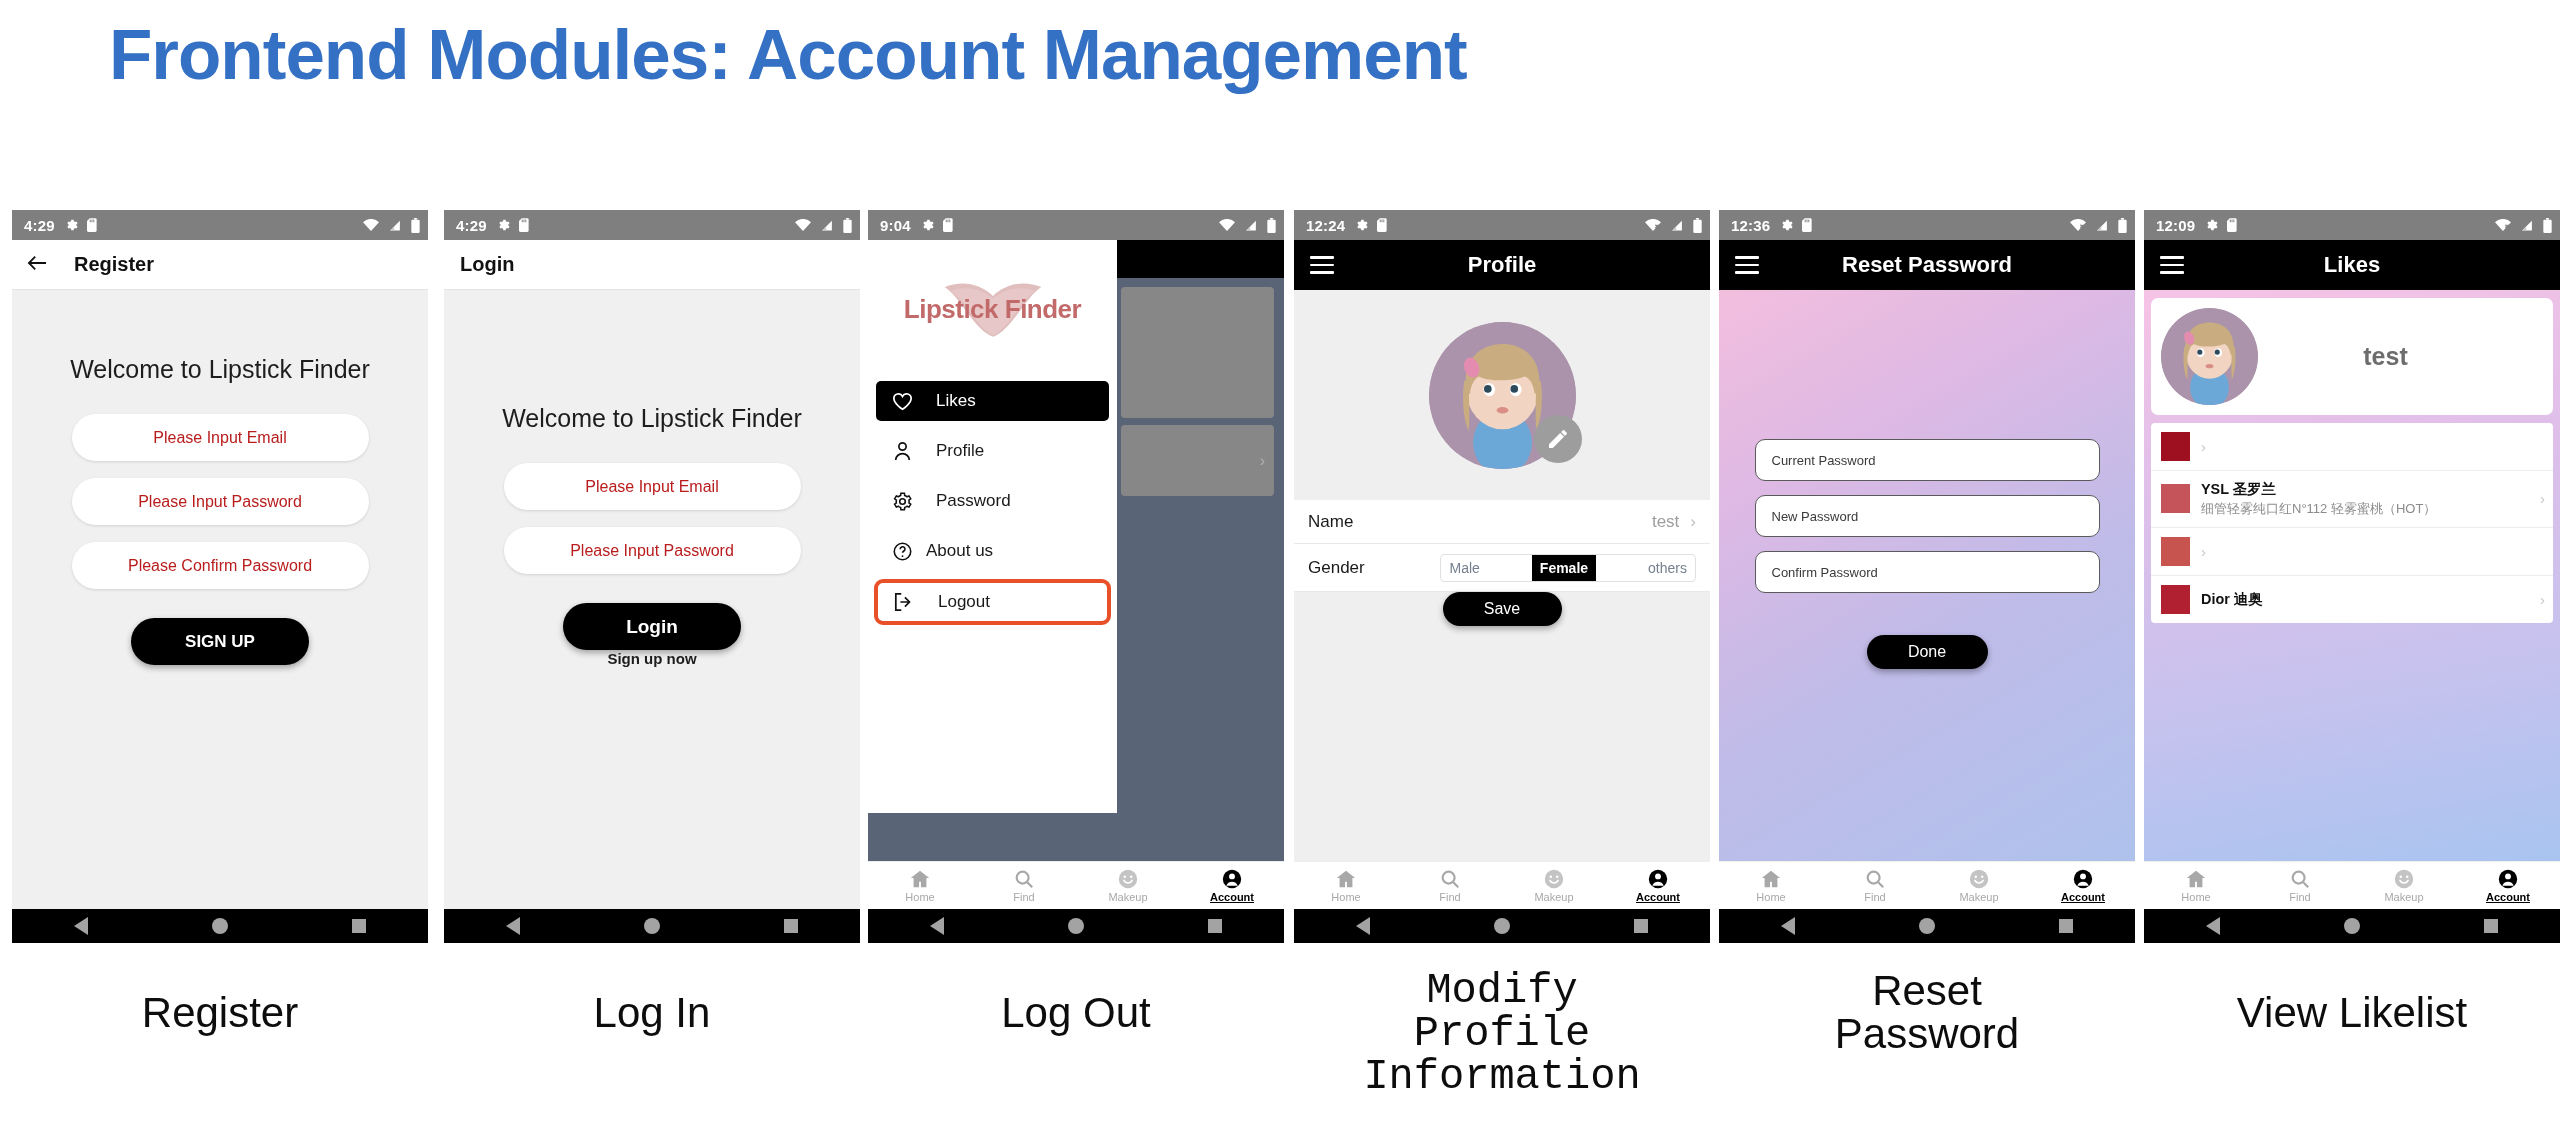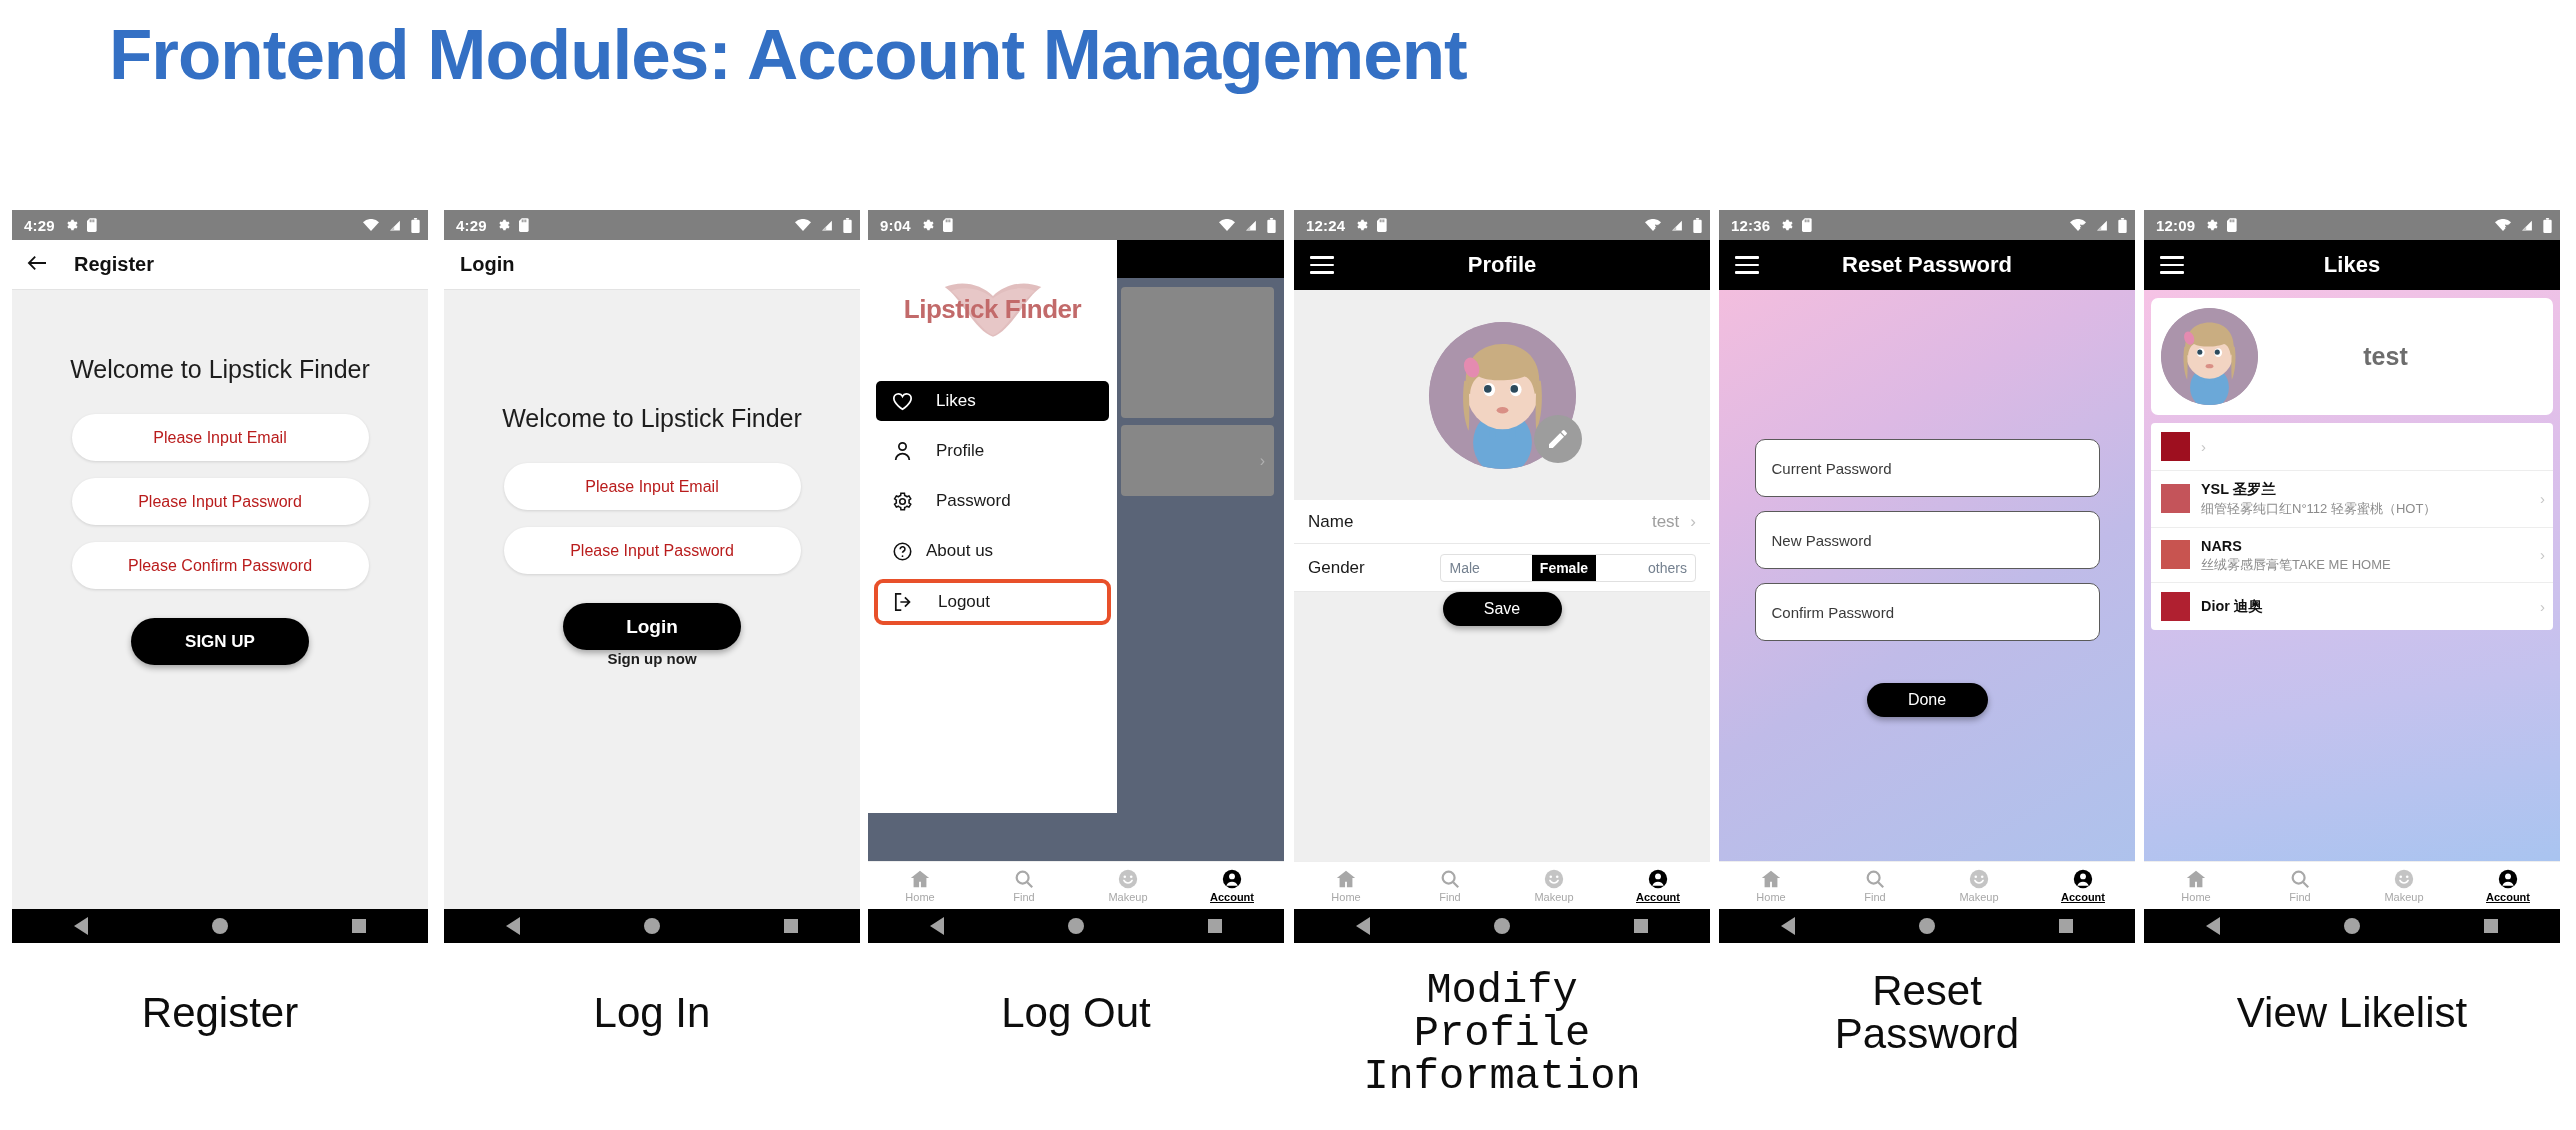--- a/index.html
+++ b/index.html
@@ -159,23 +159,23 @@
   .seg { padding: 0 8px; display: flex; align-items: center; font-size: 14px; color: #74808f; }
   .seg.sel { background: #000; color: #fff; font-weight: 600; }
   .profile-footer { background: #efefef; flex: 1; display: flex; justify-content: center; }
 
   
   .reset-body {
     background: linear-gradient(150deg, #f3bede 0%, #ddb9e4 28%, #c0bbe8 58%, #aec2ec 100%);
     display: flex; flex-direction: column; align-items: center;
   }
   .reset-input {
-    width: 345px; height: 58px; background: #fff; border: 1.6px solid #5a5a5a;
+    width: 345px; height: 42px; background: #fff; border: 1.6px solid #5a5a5a;
     border-radius: 10px; display: flex; align-items: center; padding-left: 16px;
-    font-size: 15px; color: #3a3a3a;
+    font-size: 13px; color: #3a3a3a;
   }
 
   
   .likes-body {
     background: linear-gradient(170deg, #f6c3e5 0%, #ddbfea 35%, #c4c2ee 70%, #a9c4f0 100%);
     padding: 8px 7px 0 7px; overflow: hidden;
   }
   .likes-profile-card {
     background: #fff; border-radius: 7px; height: 117px;
     display: flex; align-items: center; padding: 0 10px; gap: 10px;
@@ -777,24 +777,20 @@
           <span class="swatch" style="background:#c4545a"></span>
           <span class="like-text">
             <span class="like-brand">YSL 圣罗兰</span>
             <span class="like-desc" style="display:block;">细管轻雾纯口红N°112 轻雾蜜桃（HOT）</span>
           </span>
           <span class="like-chev">›</span>
         </div>
 
         <div class="like-item">
           <span class="swatch" style="background:#c85450"></span>
-          <span class="like-text">
-            <span class="like-brand">NARS</span>
-            <span class="like-desc" style="display:block;">丝绒雾感唇膏笔TAKE ME HOME</span>
-          </span>
           <span class="like-chev">›</span>
         </div>
 
         <div class="like-item" style="border-bottom:none;">
           <span class="swatch" style="background:#b02030"></span>
           <span class="like-text">
             <span class="like-brand">Dior 迪奥</span>
           </span>
           <span class="like-chev">›</span>
         </div>

